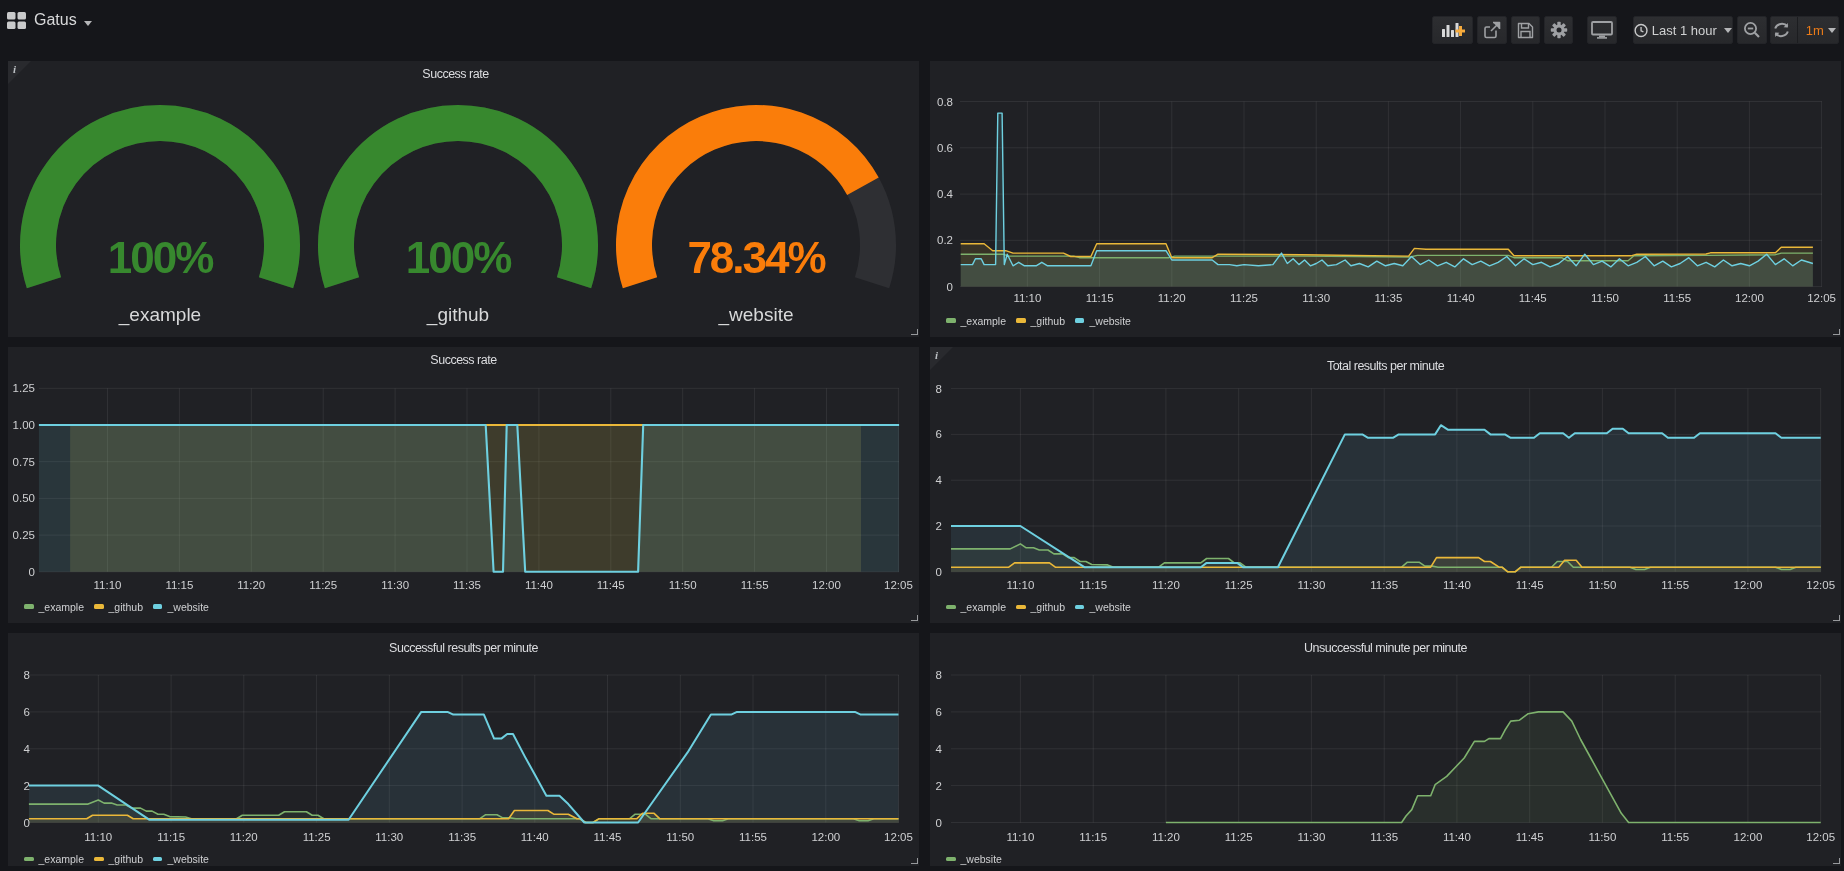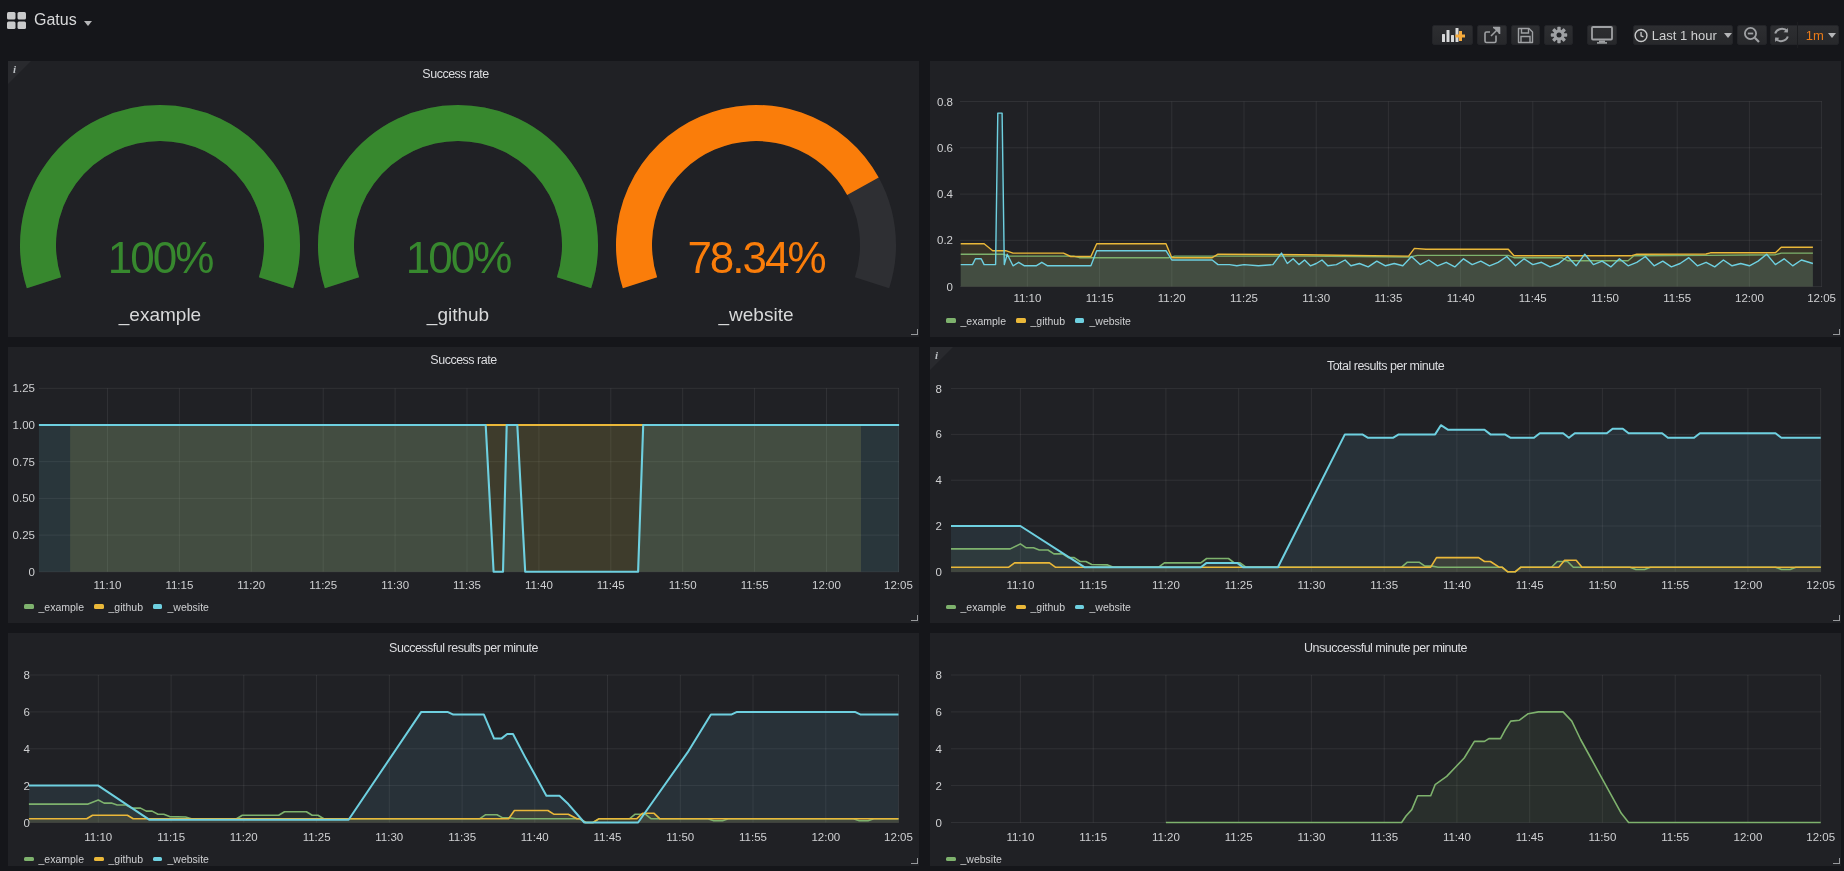--- a/index.html
+++ b/index.html
@@ -3,24 +3,24 @@
 *{margin:0;padding:0;box-sizing:border-box}
 html,body{width:1844px;height:871px;background:#15161a;font-family:"Liberation Sans",sans-serif;overflow:hidden}
 .panel{position:absolute;background:#202125}
 .ptitle{position:absolute;width:100%;text-align:center;font-size:12.5px;font-weight:normal;letter-spacing:-0.5px;color:#dcdde0}
 .legend{position:absolute;left:16px;height:16px;display:flex;align-items:center;white-space:nowrap}
 .ld{display:inline-block;width:9.5px;height:4.5px;border-radius:1.5px;margin-right:5px}
 .ll{font-size:10.5px;color:#cfd0d2;margin-right:10px}
 .rsz{position:absolute;right:1px;bottom:2px;width:7px;height:6px;border-right:1.4px solid #97999c;border-bottom:1.4px solid #97999c}
 .corner{position:absolute;left:0;top:0;width:0;height:0;border-top:23px solid #292a2e;border-right:23px solid transparent}
 .cornerI{position:absolute;left:5px;top:2px;font-size:11px;font-family:"Liberation Serif",serif;font-style:italic;font-weight:bold;color:#bcc0c4}
-.gval{position:absolute;top:172px;width:150px;text-align:center;font-size:44px;font-weight:normal;letter-spacing:-2px}
+.gval{position:absolute;top:172px;width:150px;text-align:center;font-size:44px;font-weight:bold;letter-spacing:-2px}
 .glab{position:absolute;top:243px;width:150px;text-align:center;font-size:19px;color:#d8d9da}
 .nav{position:absolute;left:0;top:0;width:1844px;height:45px}
-.btn{position:absolute;top:25px;height:20px;background:linear-gradient(#2d2e31,#27282b);border:1px solid #232428;border-radius:2px;display:flex;align-items:center;justify-content:center;white-space:nowrap}
+.btn{position:absolute;top:16px;height:28px;background:linear-gradient(#2d2e31,#27282b);border:1px solid #232428;border-radius:2px;display:flex;align-items:center;justify-content:center;white-space:nowrap}
 .caret{display:inline-block;width:0;height:0;border-left:4.5px solid transparent;border-right:4.5px solid transparent;border-top:5px solid #b5b6b8}
 .vsep{display:inline-block;width:1px;height:26px;background:#1c1d20;margin:0 8px 0 7px}
 </style></head>
 <body>
 
 <div class="nav">
   <svg width="19" height="19" viewBox="0 0 19 19" style="position:absolute;left:7px;top:12px">
       <g fill="#c9cacb">
         <rect x="0" y="0" width="8.5" height="7.5" rx="1.5"></rect>
         <rect x="10.5" y="0" width="8.5" height="7.5" rx="1.5"></rect>

